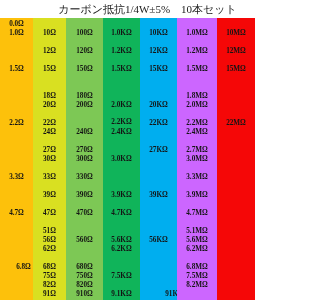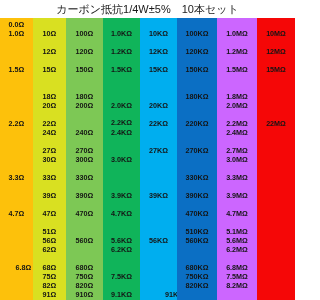--- a/index.html
+++ b/index.html
@@ -1,20 +1,20 @@
 <!DOCTYPE html>
 <html><head>
 <meta charset="utf-8">
 <style>
   html,body{margin:0;padding:0;}
   body{
     width:295px;height:300px;overflow:hidden;background:#ffffff;
     font-family:"Liberation Sans","DejaVu Sans",sans-serif;
   }
-  #sheet{position:relative;width:256px;height:300px;background:#fff;}
+  #sheet{position:relative;width:256px;height:300px;background:#fff;font-family:Liberation Serif, serif;}
 
   #header{
     position:absolute;left:0;top:0;width:295px;height:18px;
     display:flex;align-items:center;justify-content:center;
     font-size:11px;color:#1a1a1a;letter-spacing:0px;white-space:nowrap;
   }
 
   #grid{
     position:absolute;left:0;top:18px;width:295px;height:282px;
     display:flex;flex-direction:row;
@@ -110,36 +110,20 @@
         <div class="cell" style="top: 29px;">12KΩ</div>
         <div class="cell" style="top: 47px;">15KΩ</div>
         <div class="cell" style="top: 83px;">20KΩ</div>
         <div class="cell" style="top: 101px;">22KΩ</div>
         <div class="cell" style="top: 128px;">27KΩ</div>
         <div class="cell" style="top: 173px;">39KΩ</div>
         <div class="cell" style="top: 218px;">56KΩ</div>
         <div class="cell" style="top: 263px; margin-top: 44px;">82KΩ</div>
         <div class="cell" style="top: 272px; margin-left: 16px;">91KΩ</div>
       </div>
-      <div class="col" style="width: 40px; background: rgb(11, 111, 196);">
-        <div class="cell" style="top: 11px;">100KΩ</div>
-        <div class="cell" style="top: 29px;">120KΩ</div>
-        <div class="cell" style="top: 47px;">150KΩ</div>
-        <div class="cell" style="top: 74px;">180KΩ</div>
-        <div class="cell" style="top: 101px;">220KΩ</div>
-        <div class="cell" style="top: 128px;">270KΩ</div>
-        <div class="cell" style="top: 155px;">330KΩ</div>
-        <div class="cell" style="top: 173px;">390KΩ</div>
-        <div class="cell" style="top: 191px;">470KΩ</div>
-        <div class="cell" style="top: 209px;">510KΩ</div>
-        <div class="cell" style="top: 218px;">560KΩ</div>
-        <div class="cell" style="top: 245px;">680KΩ</div>
-        <div class="cell" style="top: 254px;">750KΩ</div>
-        <div class="cell" style="top: 263px;">820KΩ</div>
-      </div>
       <div class="col" style="width: 40px; background: rgb(204, 102, 255);">
         <div class="cell" style="top: 11px;">1.0MΩ</div>
         <div class="cell" style="top: 29px;">1.2MΩ</div>
         <div class="cell" style="top: 47px;">1.5MΩ</div>
         <div class="cell" style="top: 74px;">1.8MΩ</div>
         <div class="cell" style="top: 83px;">2.0MΩ</div>
         <div class="cell" style="top: 101px;">2.2MΩ</div>
         <div class="cell" style="top: 110px;">2.4MΩ</div>
         <div class="cell" style="top: 128px;">2.7MΩ</div>
         <div class="cell" style="top: 137px;">3.0MΩ</div>

